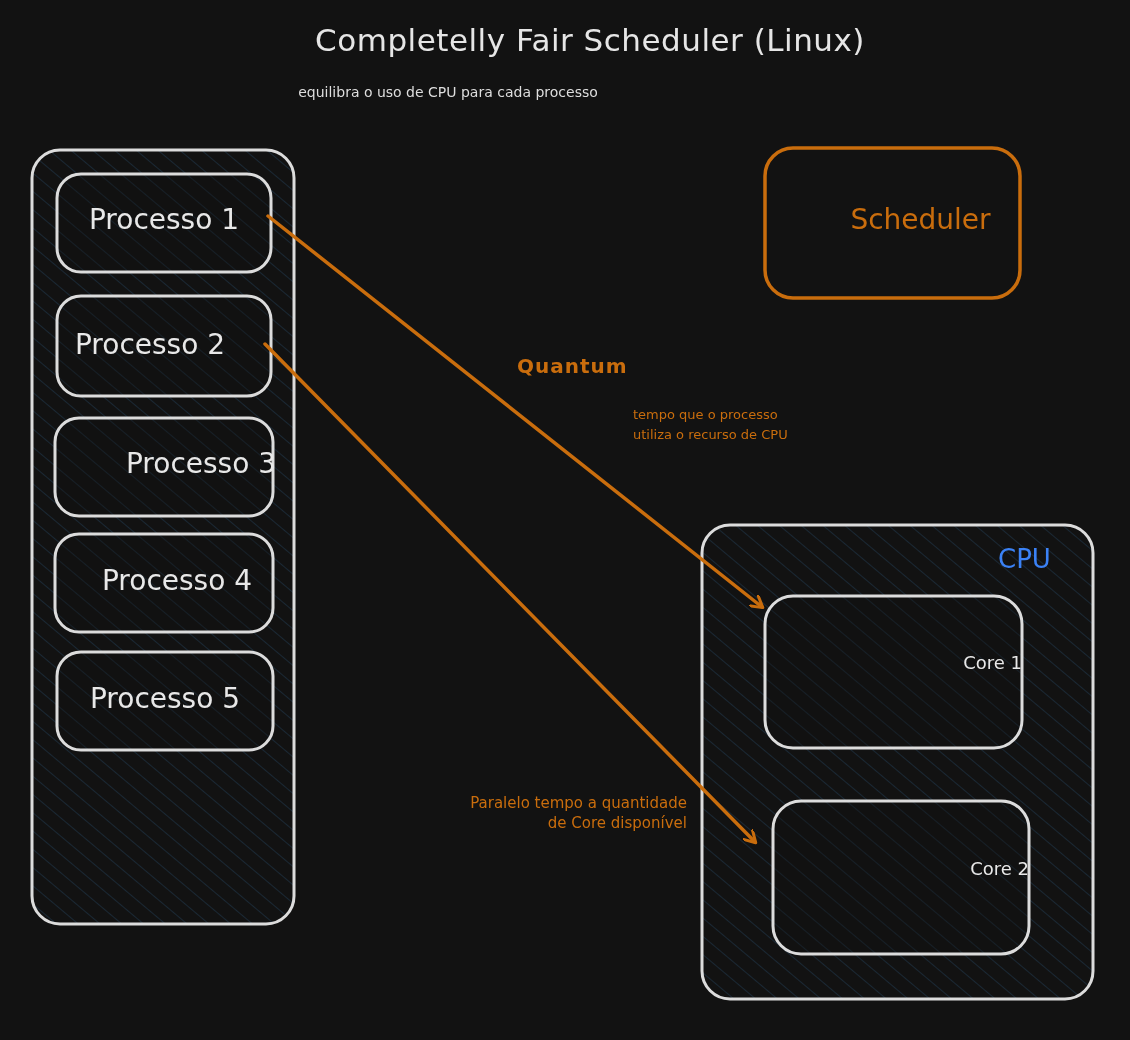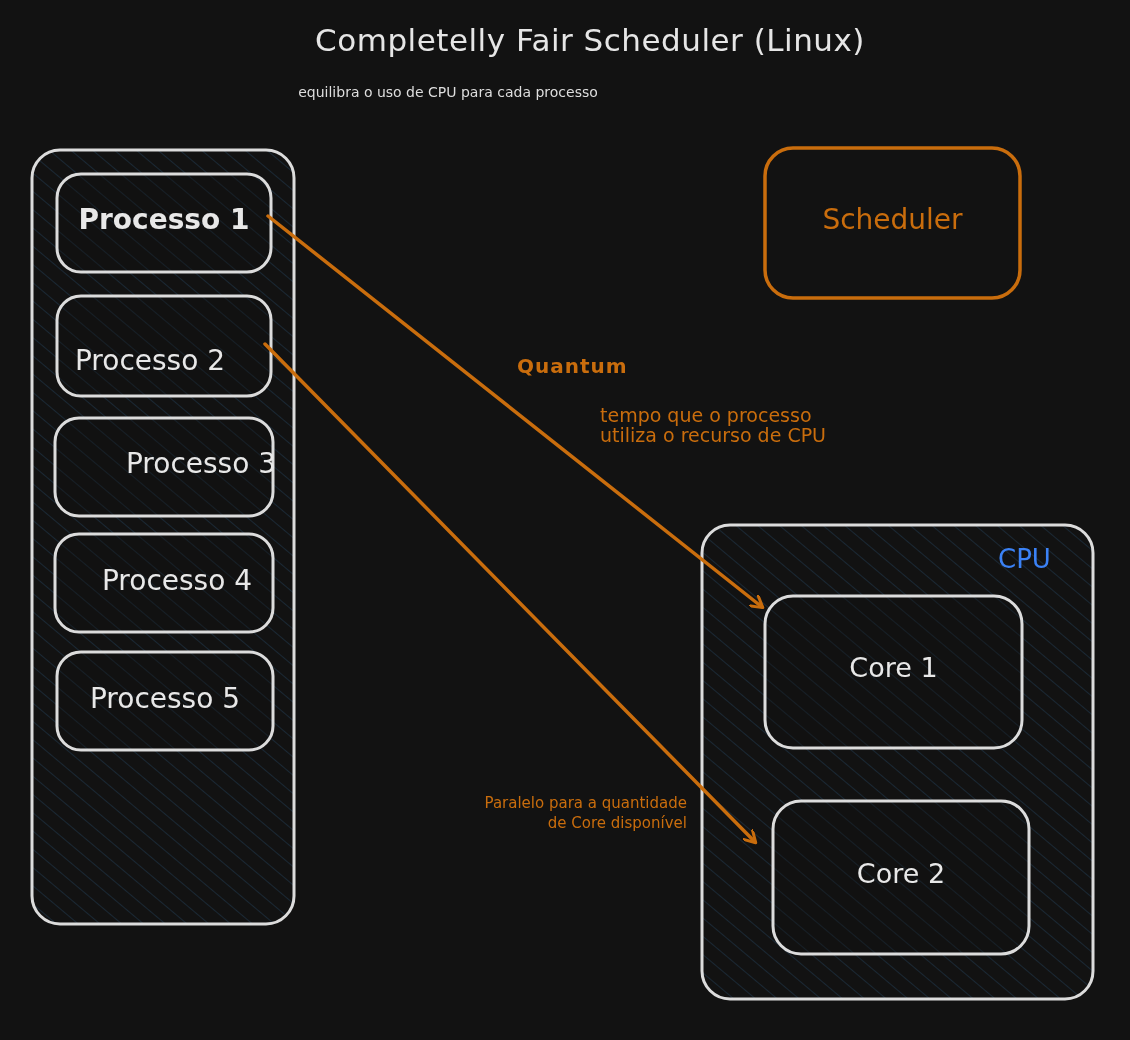--- a/index.html
+++ b/index.html
@@ -4,26 +4,26 @@
   <style>
     html, body { margin:0; padding:0; background:#121212; }
     body { width:1130px; height:1040px; position:relative; overflow:hidden;
            font-family:"DejaVu Sans", sans-serif; color:#e3e3e3; }
     svg#canvas { position:absolute; left:0; top:0; }
     .txt { position:absolute; white-space:nowrap; }
     .title { left:0; width:1180px; top:22px; text-align:center; font-size:31px; letter-spacing:0.5px; color:#e6e6e6; }
     .subtitle { left:0; width:896px; top:84px; text-align:center; font-size:14px; color:#dedede; }
     .proc-label { font-size:28px; color:#e8e8e8; text-align:center; }
     .orange { color:#c96d0d; }
-    .sched-label { font-size:28px; }
+    .sched-label { font-size:28px;margin-left:28px; }
     .quantum { left:517px; top:354px; font-size:20px; font-weight:bold; letter-spacing:1px; }
-    .quantum-desc { left:600px; top:405px; font-size:19px; line-height:20px; }
+    .quantum-desc { left:633px; top:405px; font-size:13px; line-height:20px; }
     .parallel { left:395px; top:793px; width:292px; text-align:right; font-size:15px; line-height:20px; }
     .cpu-label { left:998px; top:544px; font-size:26px; color:#3b82f6; }
-    .core-label { font-size:27px; color:#e8e8e8; text-align:center; }
+    .core-label { font-size:18px; color:#e8e8e8; text-align:right; }
   </style>
 </head>
 <body>
 
 <svg id="canvas" width="1130" height="1040" viewBox="0 0 1130 1040">
   <defs>
     <pattern id="hatch" patternUnits="userSpaceOnUse" width="14" height="14" patternTransform="rotate(-50)">
       <line x1="0" y1="0" x2="0" y2="14" stroke="#1f3446" stroke-width="1.3"></line>
     </pattern>
     <marker id="arrowhead" markerWidth="14" markerHeight="14" refX="11" refY="7" orient="auto" markerUnits="userSpaceOnUse">
@@ -46,34 +46,34 @@
   <rect x="765" y="596" width="257" height="152" rx="28" fill="#121212" fill-opacity="0.35" stroke="#dcdcdc" stroke-width="3"></rect>
   <rect x="773" y="801" width="256" height="153" rx="28" fill="#121212" fill-opacity="0.35" stroke="#dcdcdc" stroke-width="3"></rect>
 
   <line x1="268" y1="216" x2="762" y2="607" stroke="#c96d0d" stroke-width="3.5" stroke-linecap="round" marker-end="url(#arrowhead)"></line>
   <line x1="265" y1="344" x2="755" y2="842" stroke="#c96d0d" stroke-width="3.5" stroke-linecap="round" marker-end="url(#arrowhead)"></line>
 </svg>
 
 <div class="txt title">Completelly Fair Scheduler (Linux)</div>
 <div class="txt subtitle">equilibra o uso de CPU para cada processo</div>
 
-<div class="txt proc-label" style="left:57px; top:203px; width:214px;font-weight:bold;">Processo 1</div>
-<div class="txt proc-label" style="left:57px; top:344px; width:186px;">Processo 2</div>
+<div class="txt proc-label" style="left:57px; top:203px; width:214px;">Processo 1</div>
+<div class="txt proc-label" style="left:57px; top:328px; width:186px;">Processo 2</div>
 <div class="txt proc-label" style="left:55px; top:447px; width:218px;margin-left:37px;">Processo 3</div>
 <div class="txt proc-label" style="left:55px; top:564px; width:244px;">Processo 4</div>
 <div class="txt proc-label" style="left:57px; top:682px; width:216px;">Processo 5</div>
 
 <div class="txt orange sched-label" style="left:765px; top:203px; width:255px; text-align:center;">Scheduler</div>
 
 <div class="txt orange quantum">Quantum</div>
 <div class="txt orange quantum-desc">
   <div>tempo que o processo</div>
   <div>utiliza o recurso de CPU</div>
 </div>
 
 <div class="txt orange parallel">
-  <div>Paralelo para a quantidade</div>
+  <div>Paralelo tempo a quantidade</div>
   <div>de Core disponível</div>
 </div>
 
 <div class="txt cpu-label">CPU</div>
 <div class="txt core-label" style="left:765px; top:652px; width:257px;">Core 1</div>
 <div class="txt core-label" style="left:773px; top:858px; width:256px;">Core 2</div>
 
 </body></html>

